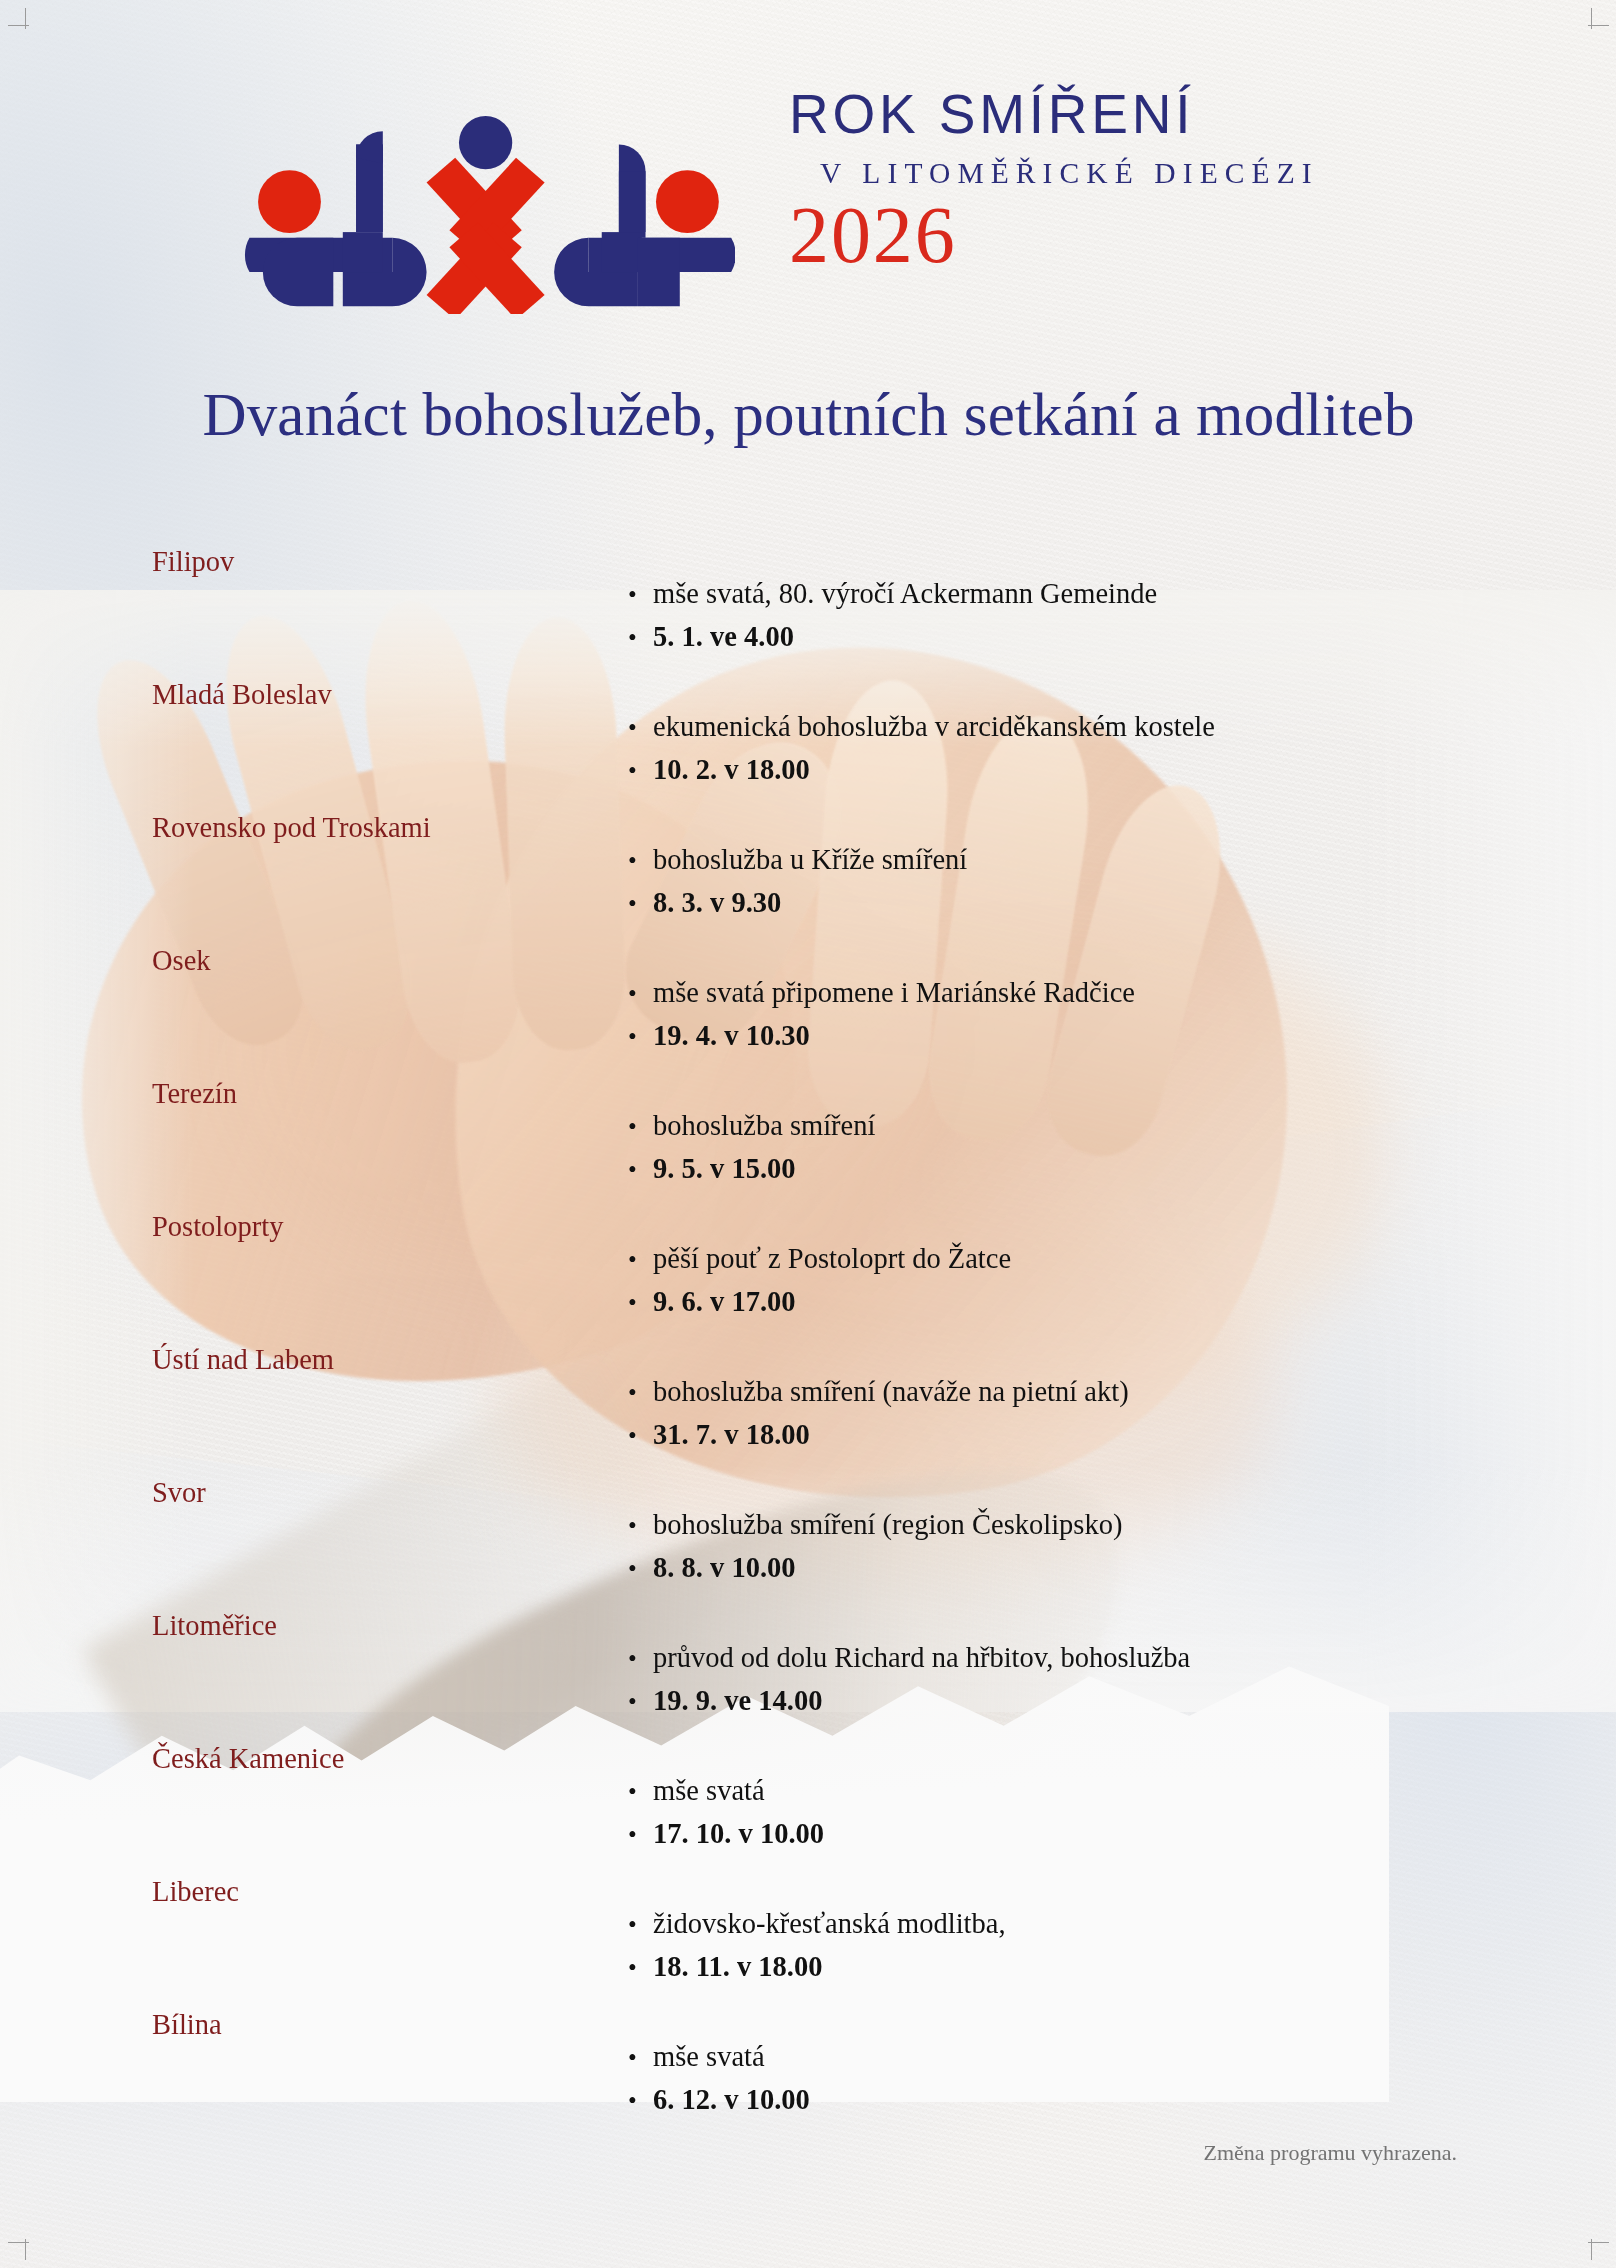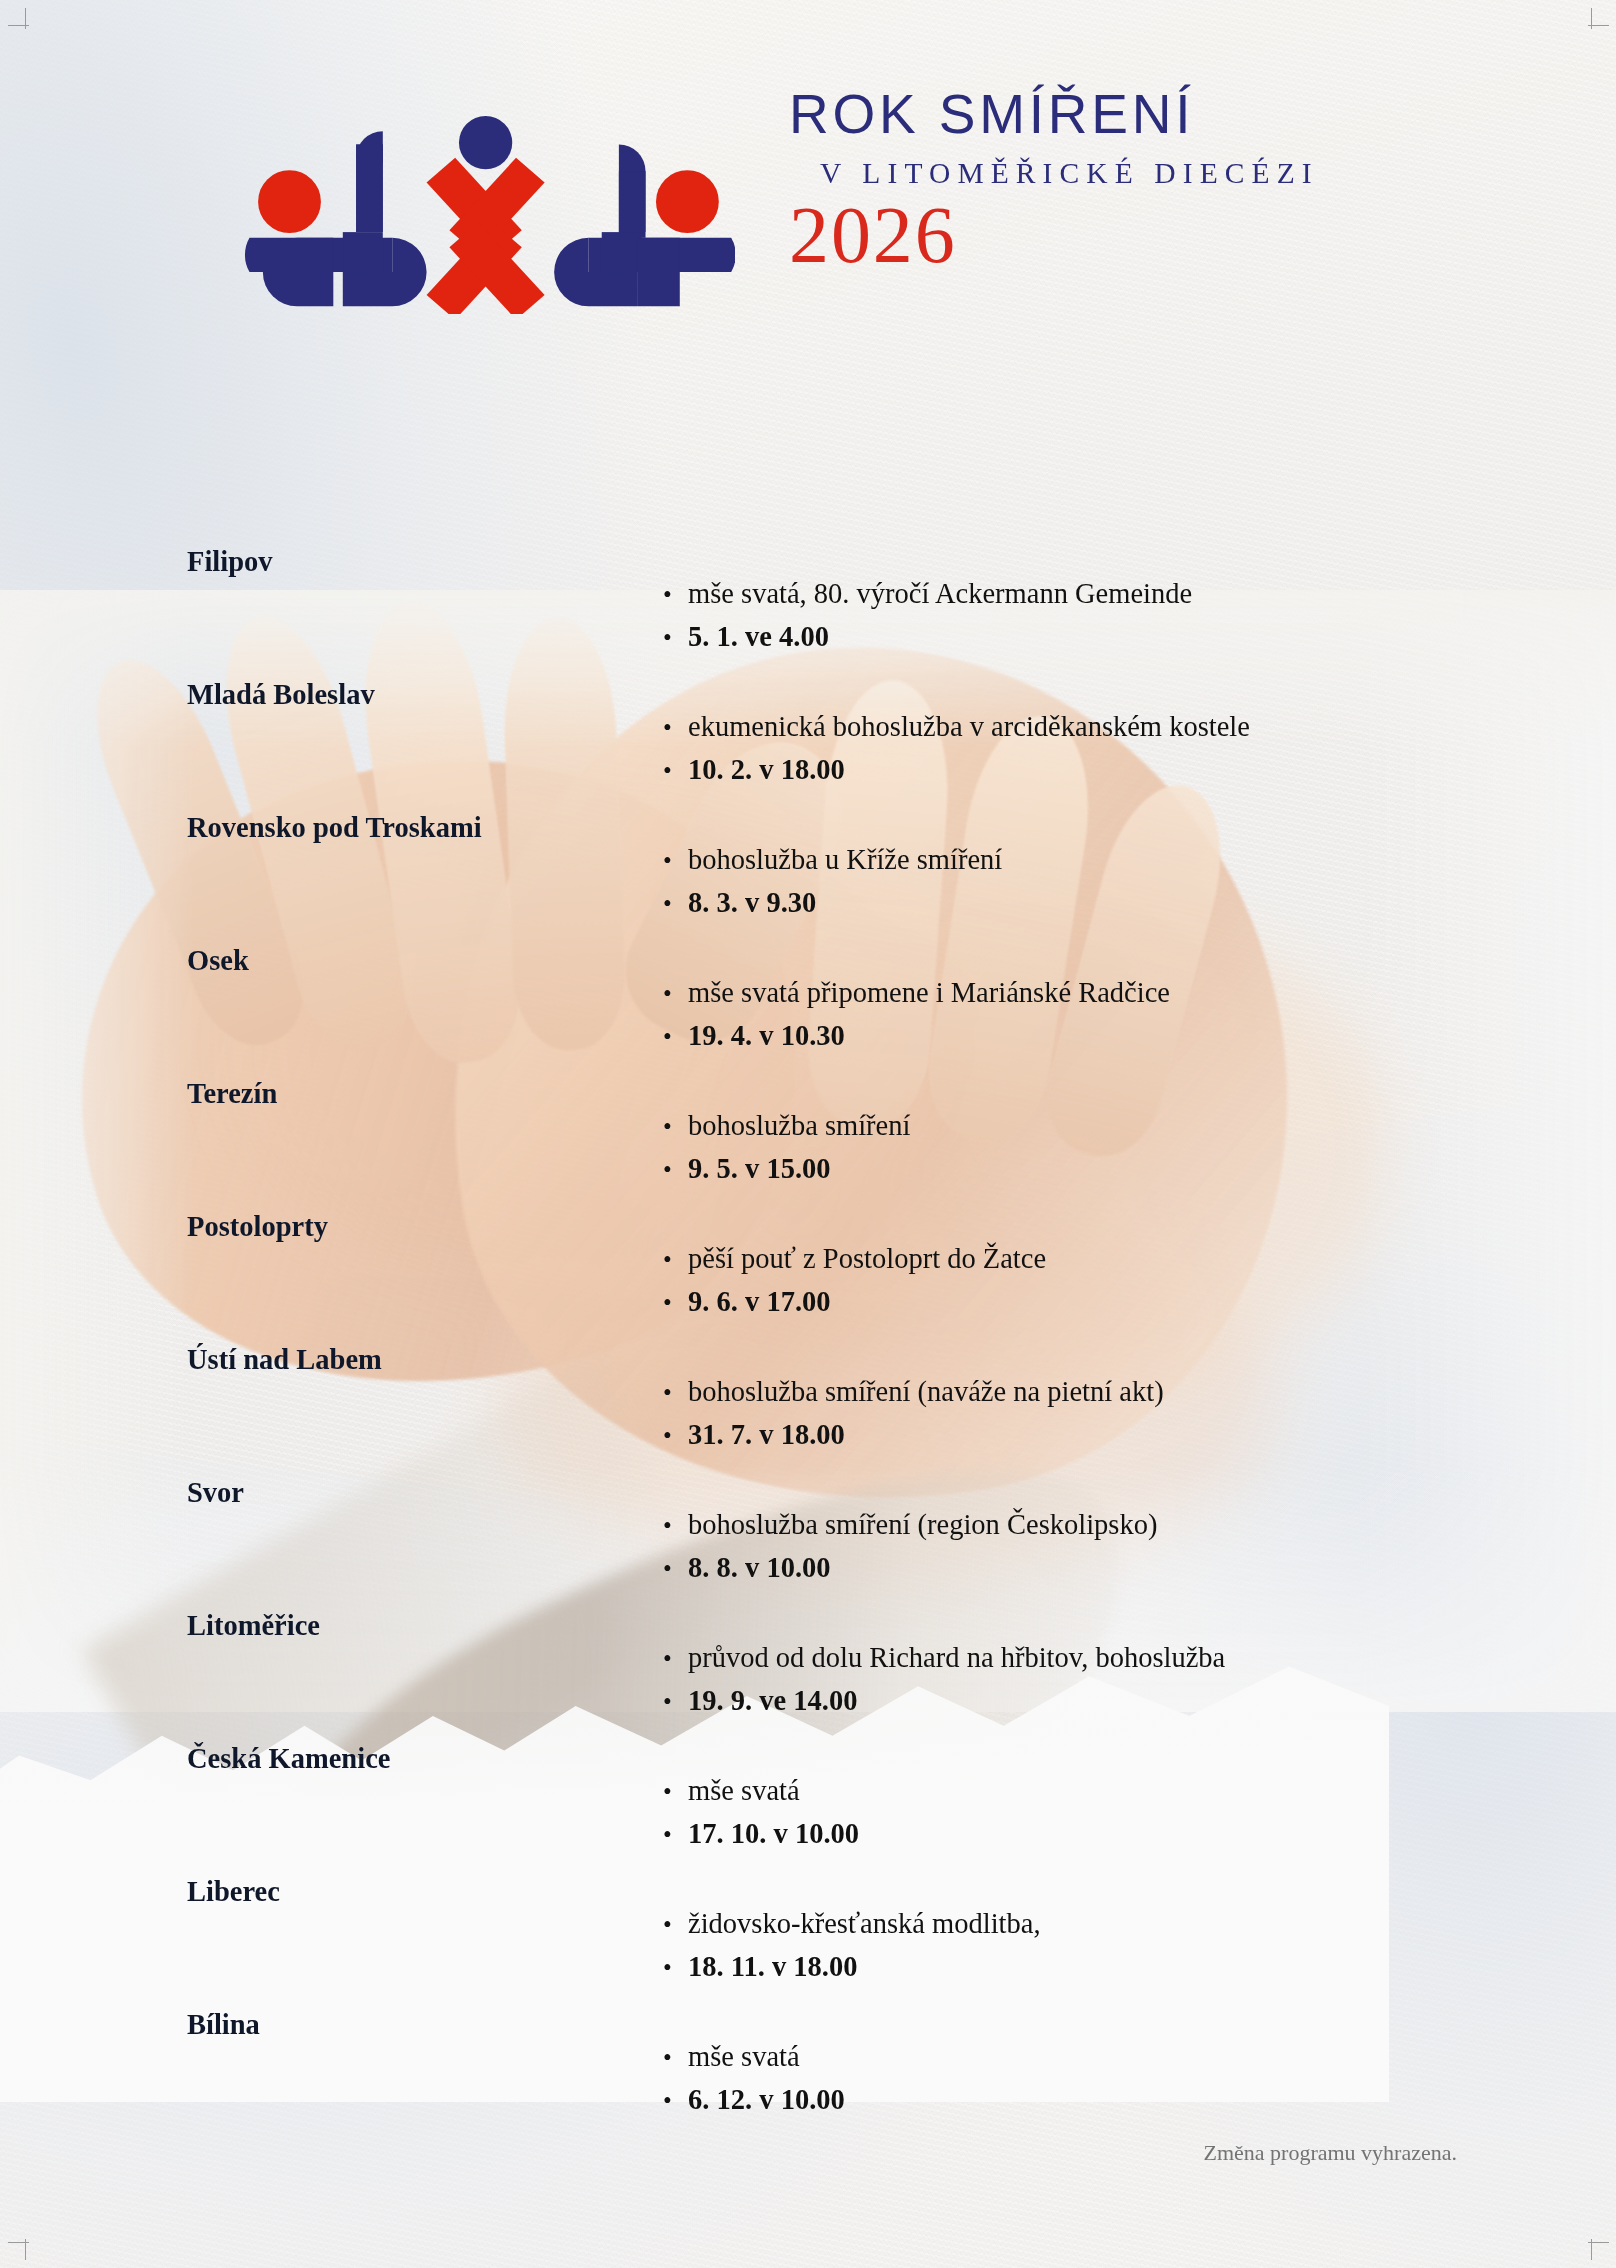--- a/index.html
+++ b/index.html
@@ -223,26 +223,25 @@
     position: relative;
     display: flex;
     align-items: flex-start;
     height: 133px;
   }
   .place {
     width: 457px;
     padding-left: 152px;
     box-sizing: border-box;
     font-family: "Liberation Serif", "DejaVu Serif", serif;
-    font-weight: bold;
+    font-weight: normal;
     font-size: 28.5px;
-    color: #0f172a;
+    color: #7f1d1d;
     padding-top: 13.3px;
     white-space: nowrap;
-    margin-left: 35px;
   }
   .details {
     flex: 1;
     padding-left: 171px;
     box-sizing: border-box;
   }
   .bullet-line {
     display: flex;
     align-items: baseline;
     font-family: "Liberation Serif", "DejaVu Serif", serif;
@@ -346,20 +345,21 @@
       </div>
 
       <div class="wordmark">
         <div class="wm-line1">ROK SMÍŘENÍ</div>
         <div class="wm-line2">V LITOMĚŘICKÉ DIECÉZI</div>
         <div class="wm-year">2026</div>
       </div>
 
     </div>
 
+    <div class="page-title">Dvanáct bohoslužeb, poutních setkání a modliteb</div>
 
     <div class="schedule" id="schedule">
         <div class="row">
           <div class="place">Filipov</div>
           <div class="details">
             <div class="bullet-line">
               <span class="dot">•</span>
               <span class="desc">mše svatá, 80. výročí Ackermann Gemeinde</span>
             </div>
             <div class="bullet-line">

